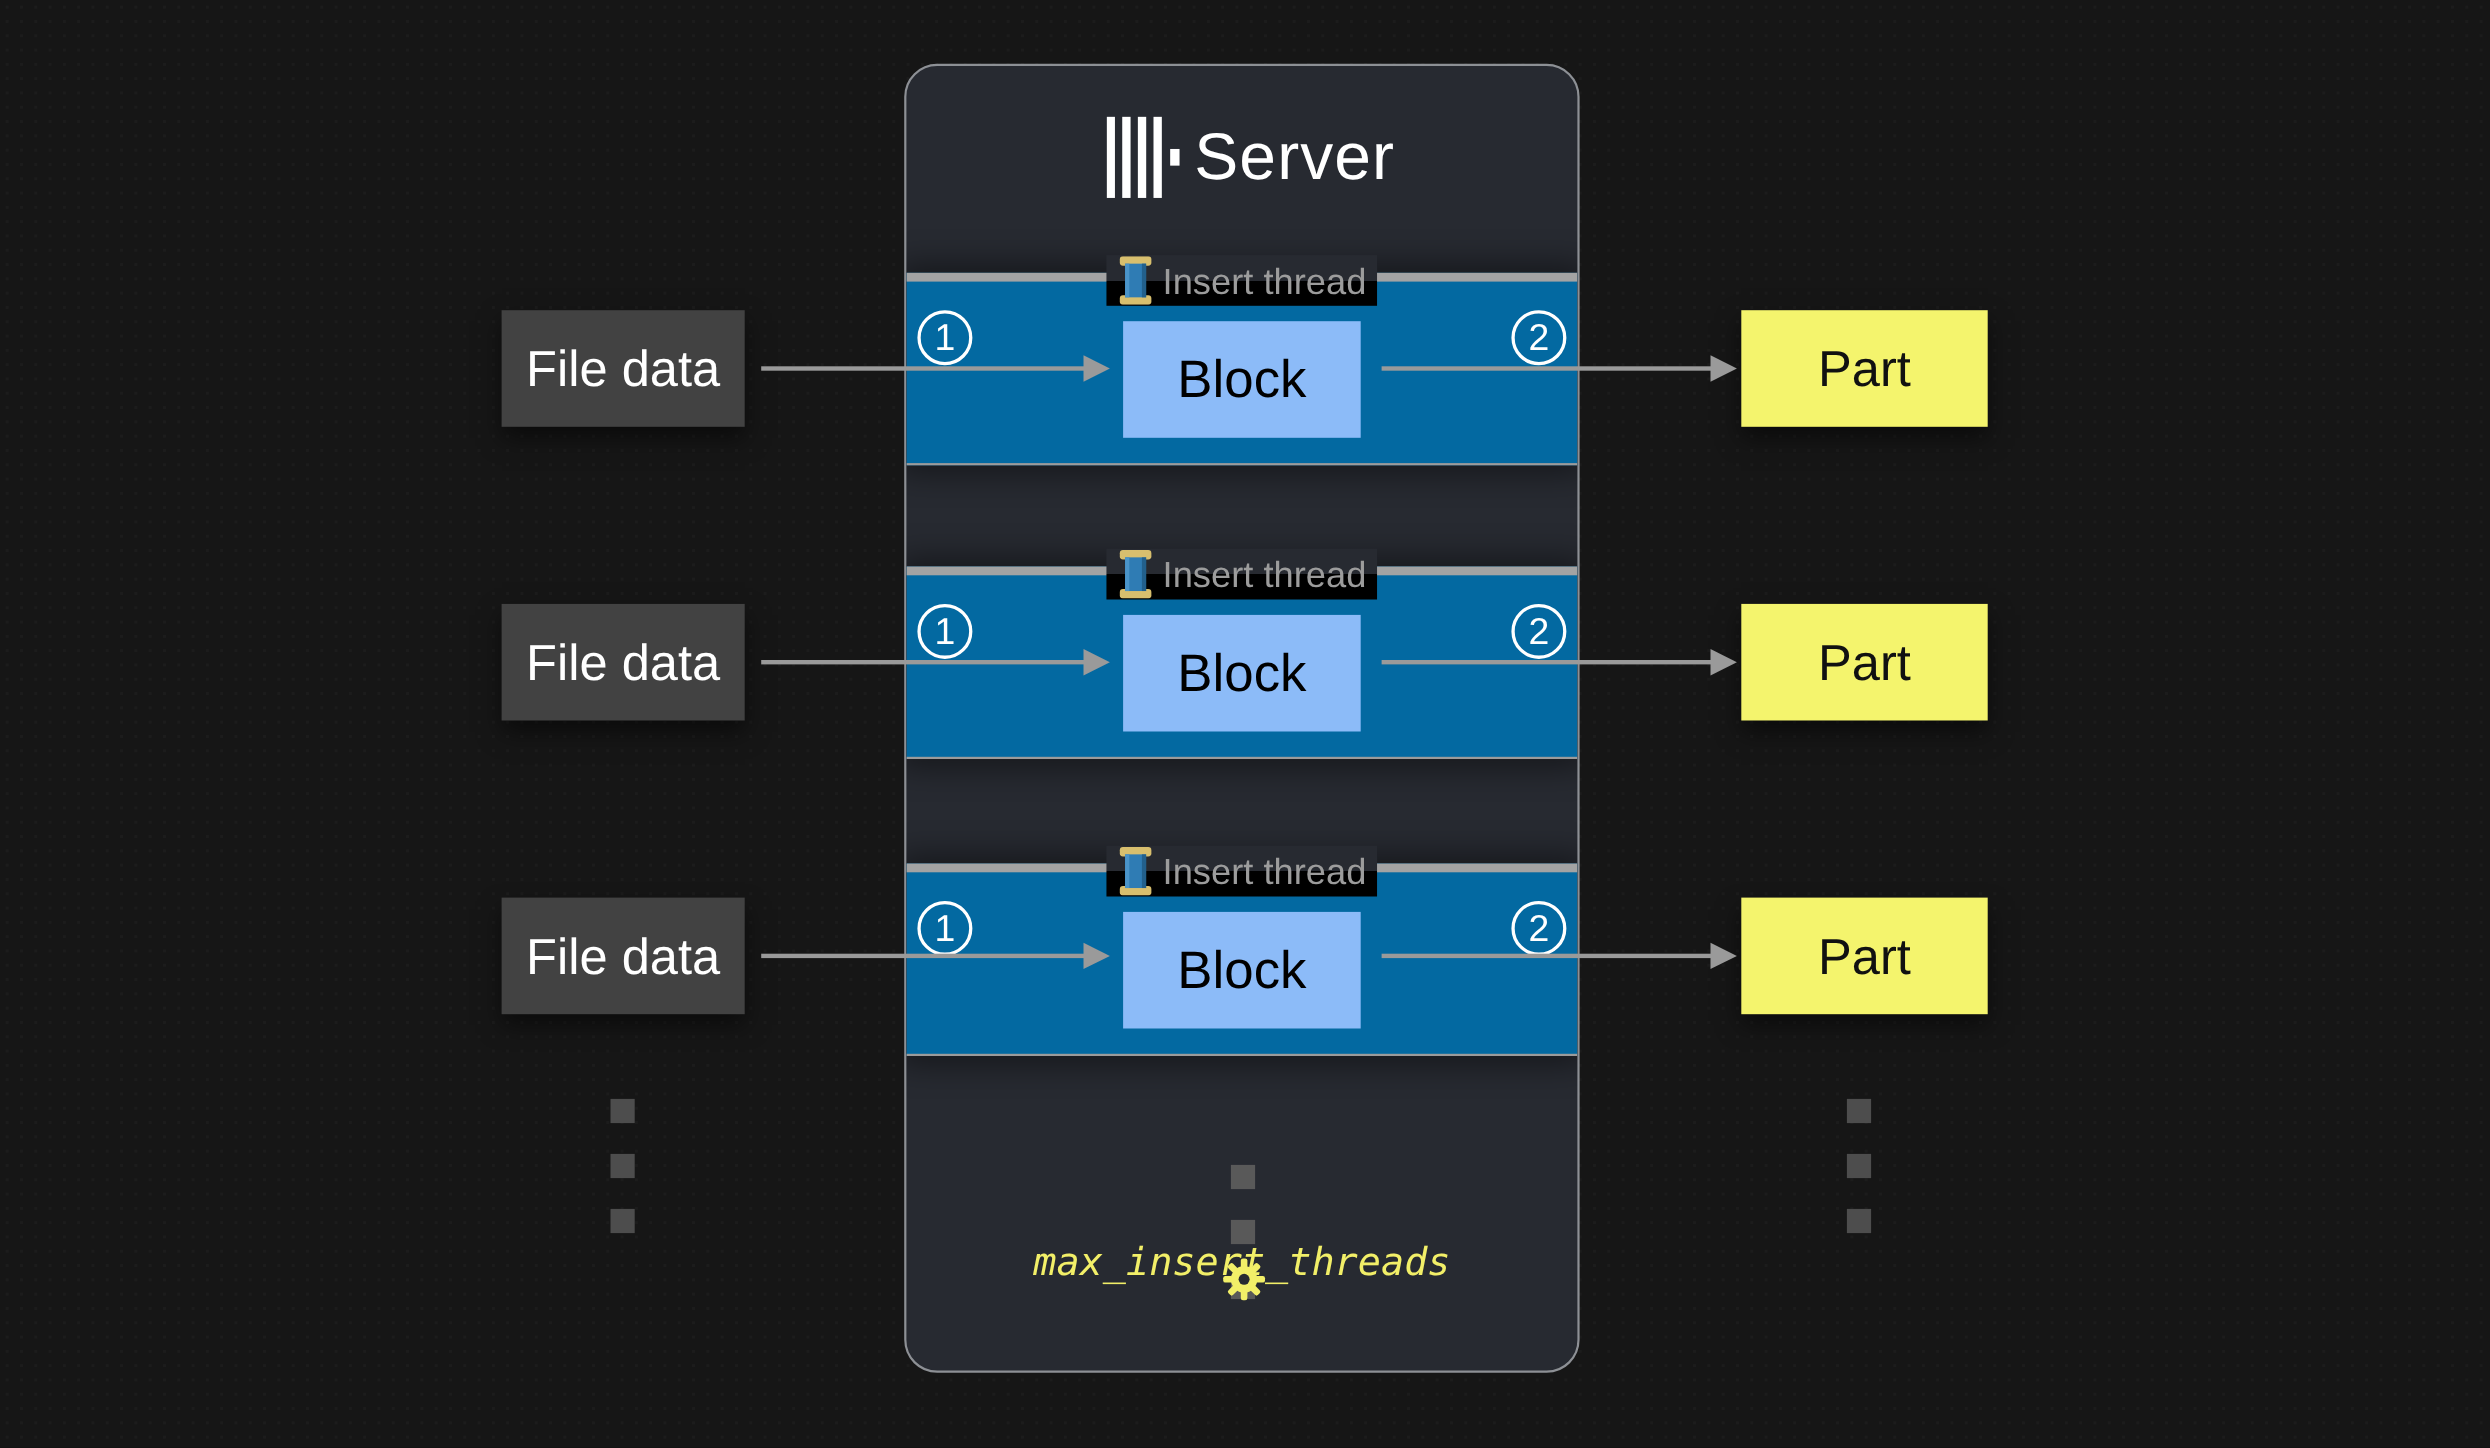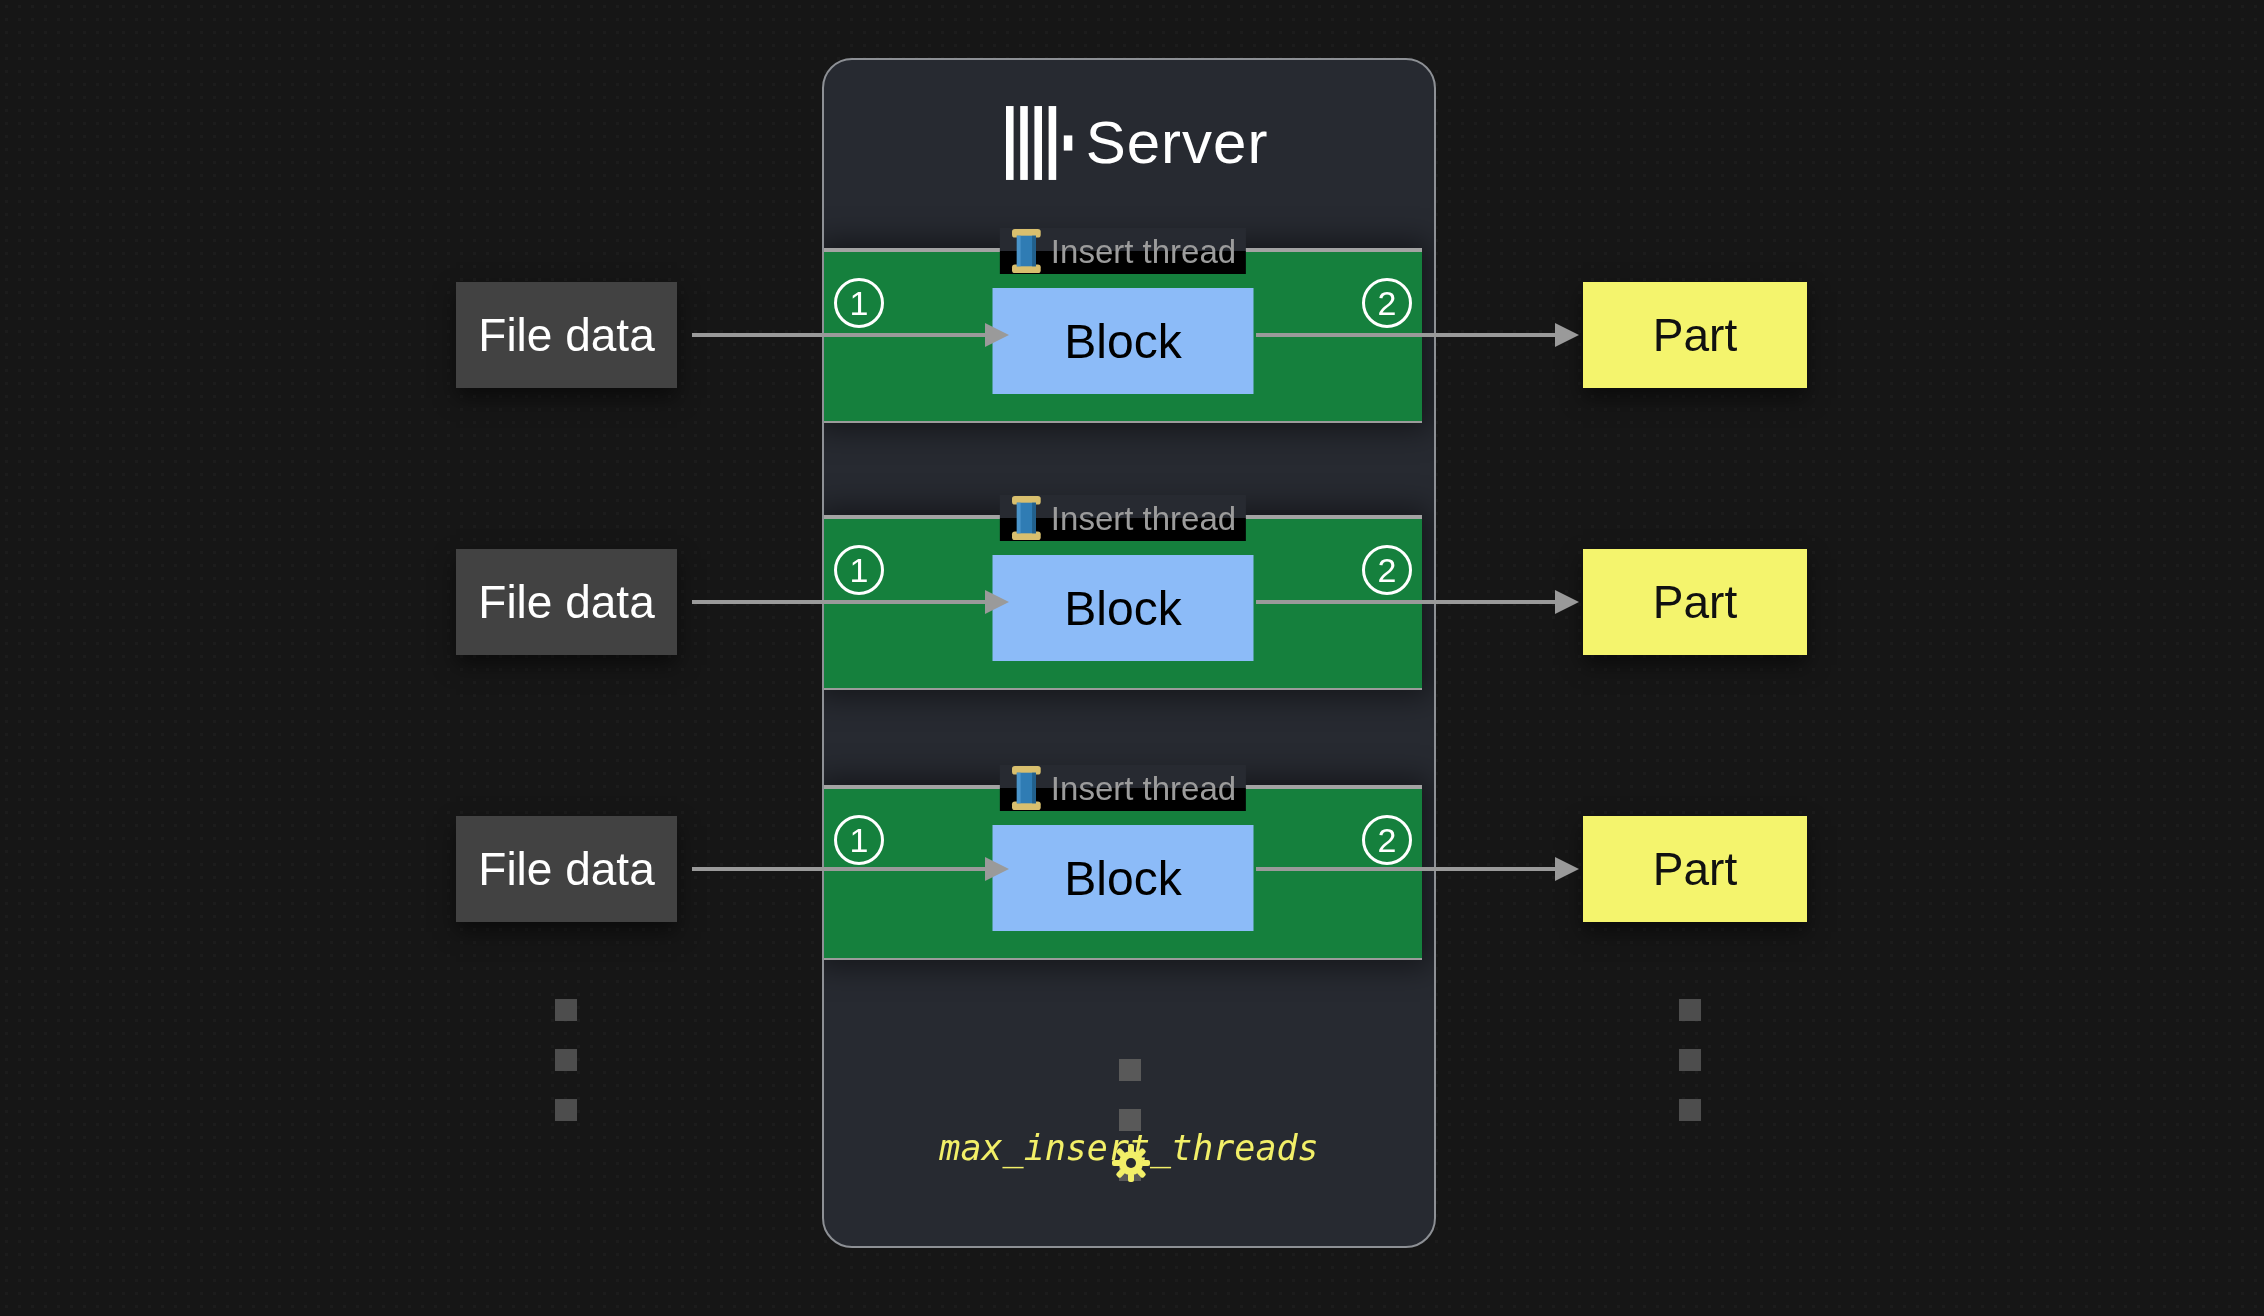--- a/index.html
+++ b/index.html
@@ -43,25 +43,25 @@
   .server-title {
     color: #ffffff;
     font-size: 60px;
     letter-spacing: 1px;
     line-height: 1;
   }
 
   
   .thread-unit {
     position: absolute;
-    left: 0; right: 12px;
+    left: 0; right: 0;
     height: 175px;
     box-sizing: border-box;
-    background: #15803d;
-    border-top: 4px solid #a3a3a3;
+    background: #0369a1;
+    border-top: 8px solid #a3a3a3;
     border-bottom: 2px solid #9b9b9b;
     box-shadow: 0 0 28px 8px rgba(0,0,0,0.45);
   }
   .thread-unit.u0 { top: 188px; }
   .thread-unit.u1 { top: 455px; }
   .thread-unit.u2 { top: 725px; }
 
   .thread-legend {
     position: absolute;
     top: -24px;
@@ -96,21 +96,21 @@
     line-height: 1;
   }
   .step-badge.in  { left: 10px; }
   .step-badge.out { right: 10px; }
 
   .block-box {
     position: absolute;
     top: 36px;
     left: 50%;
     transform: translateX(-50%);
-    width: 261px; height: 106px;
+    width: 216px; height: 106px;
     background: #8cbbf8;
     color: #000000;
     font-size: 48px;
     display: flex;
     align-items: center;
     justify-content: center;
   }
 
   
   .file-box, .part-box {

